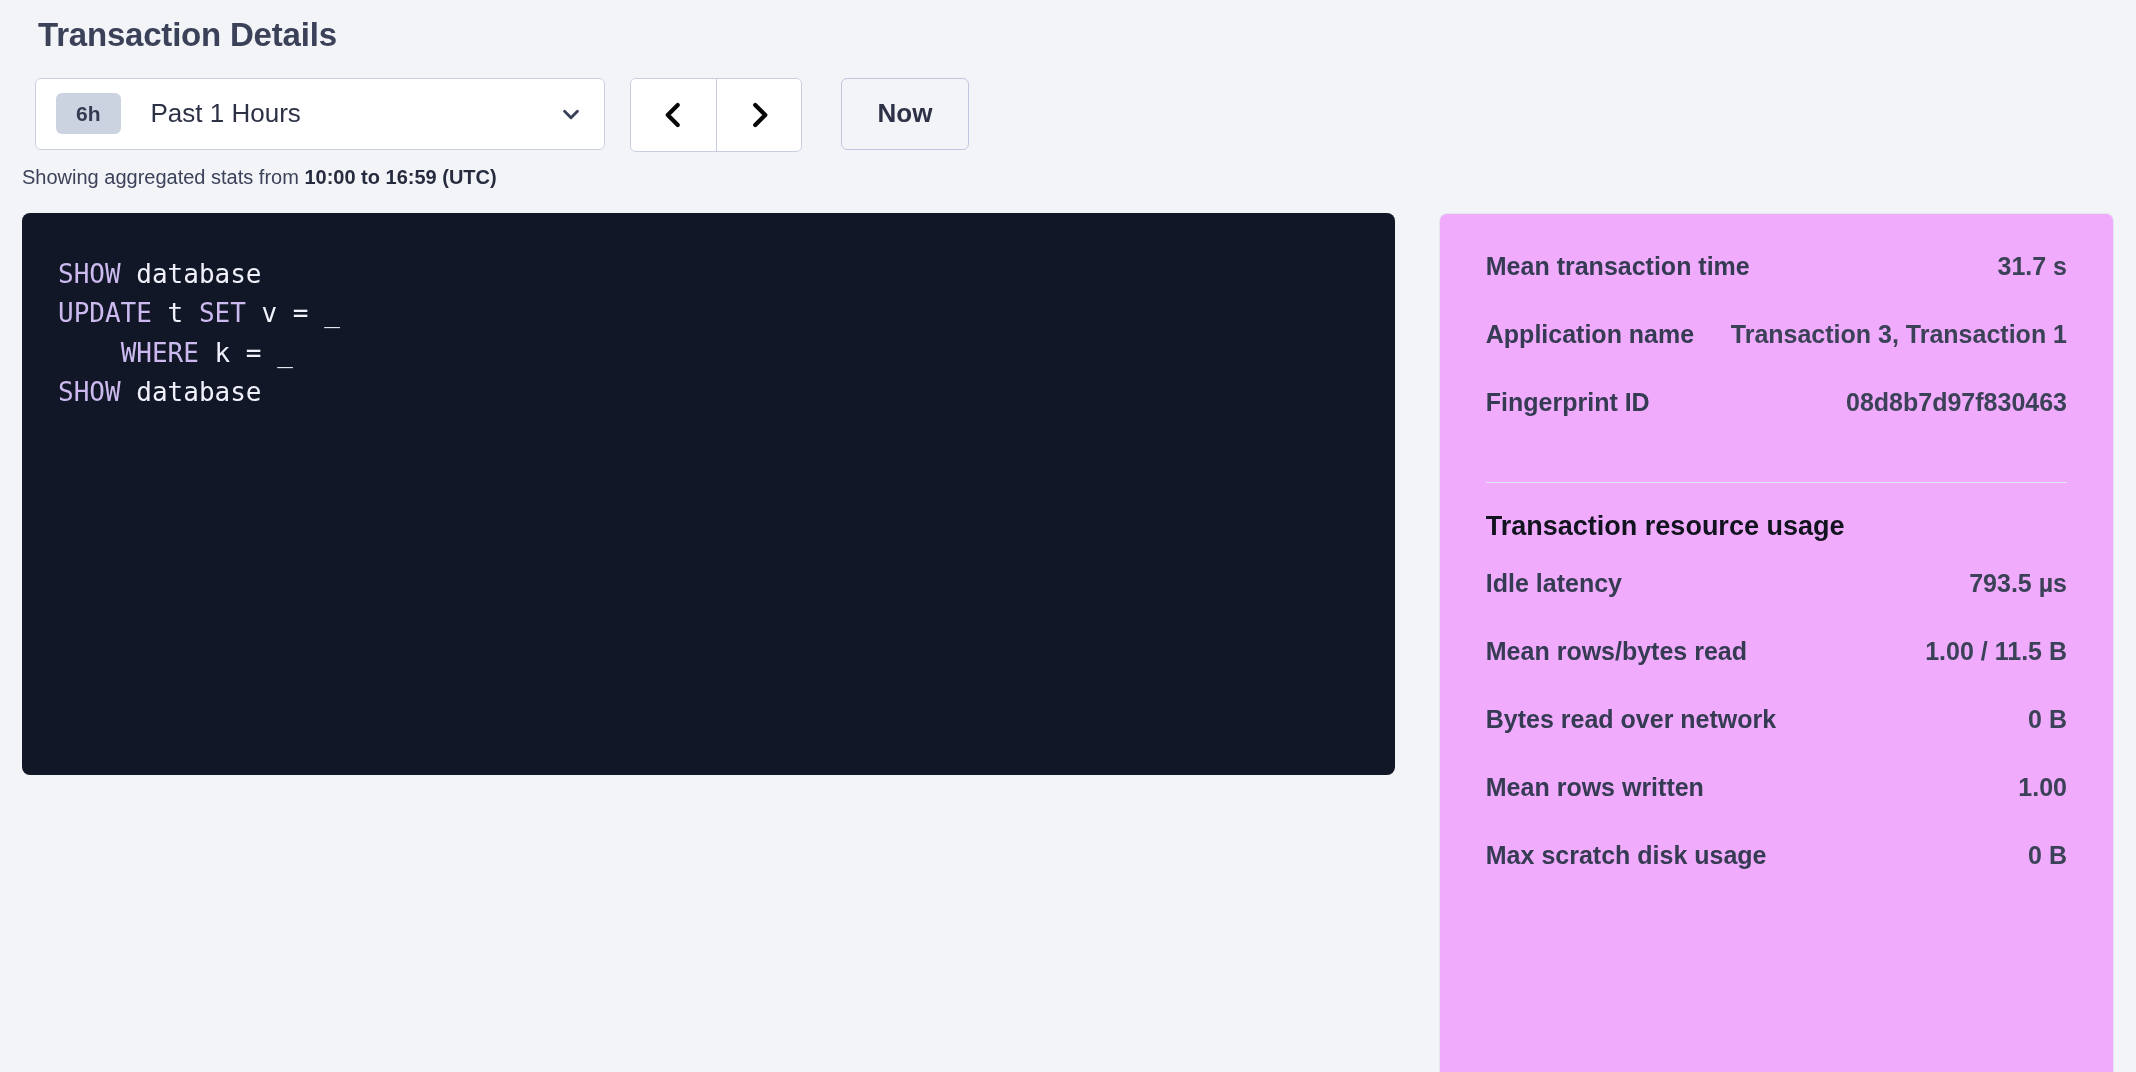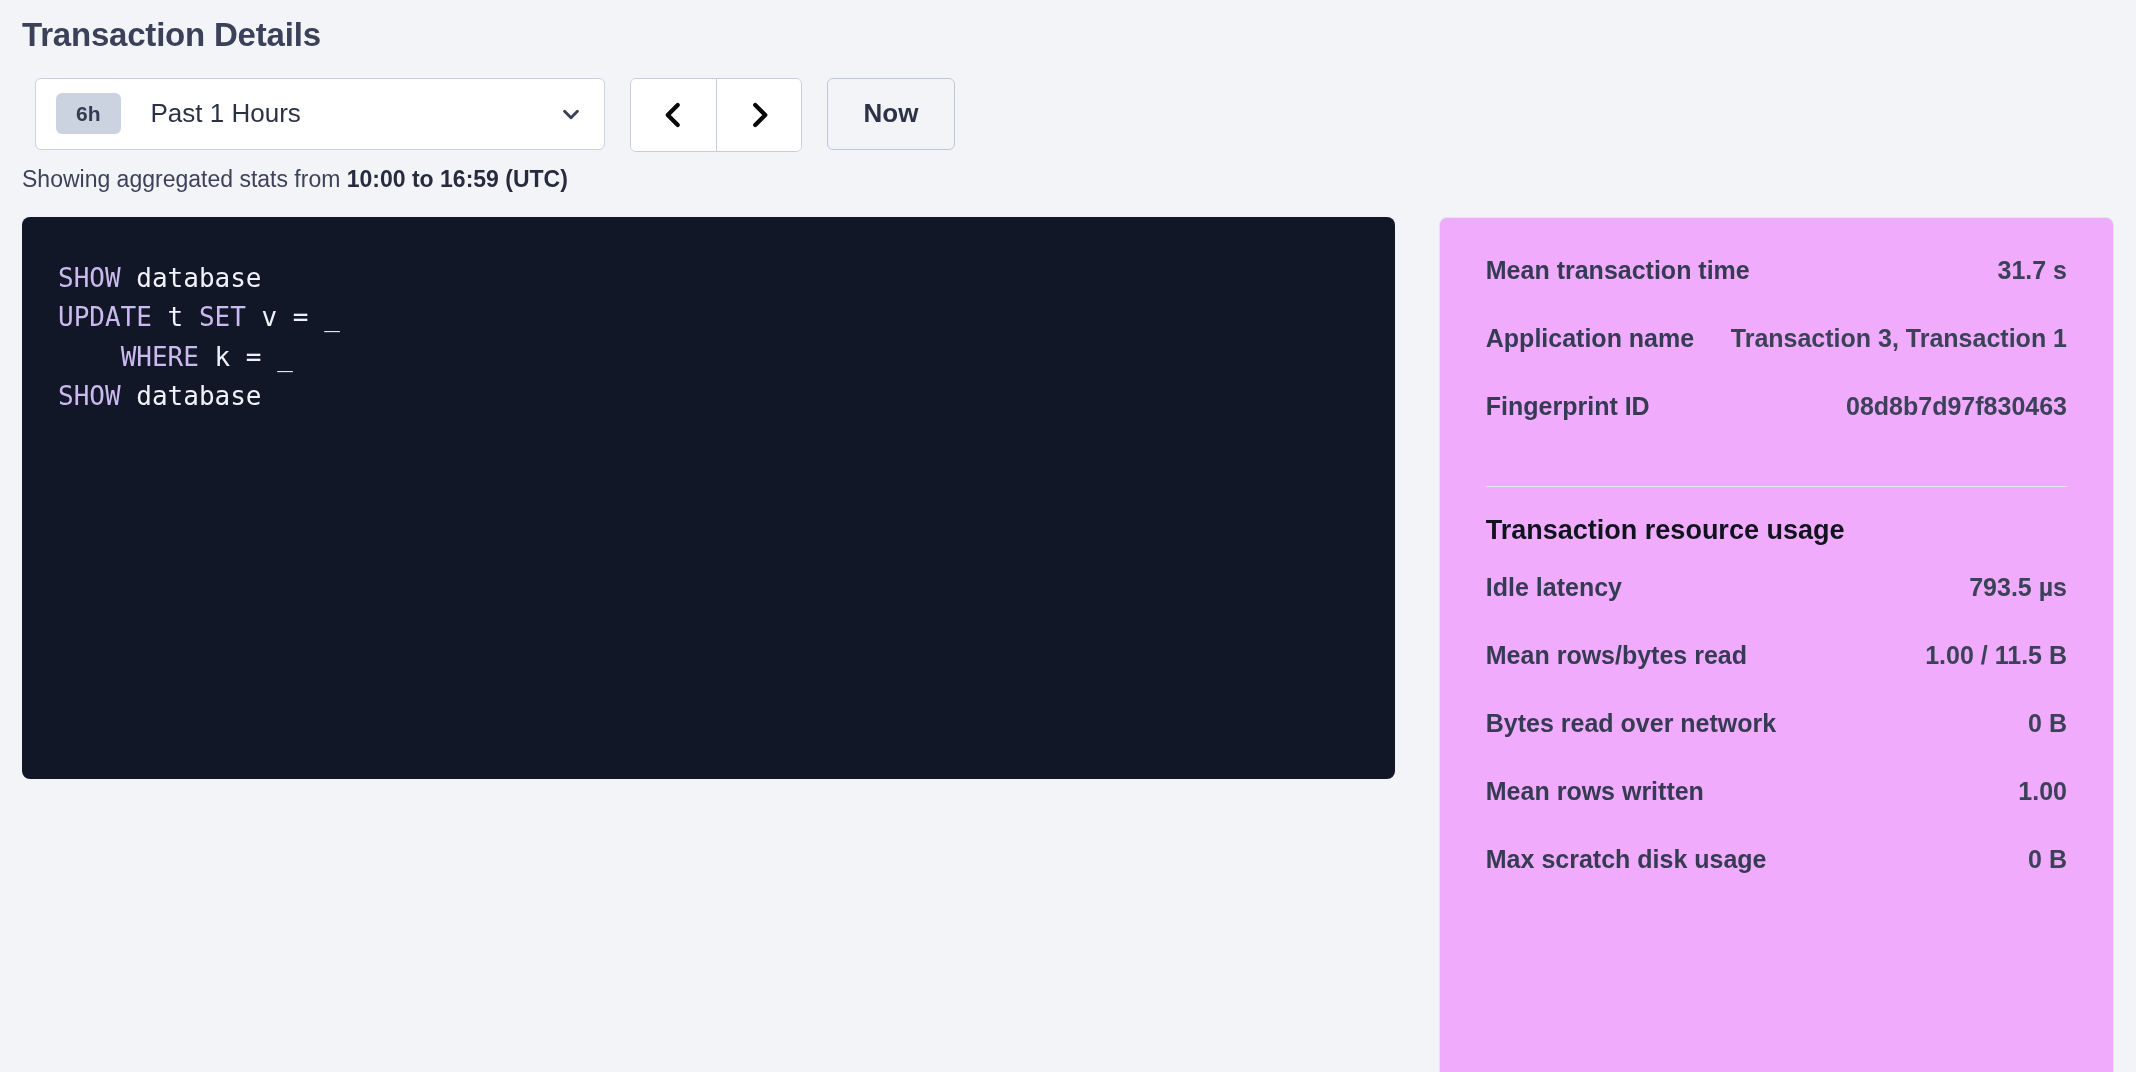--- a/index.html
+++ b/index.html
@@ -23,21 +23,21 @@
     padding: 0 22px;
   }
 
   
   .page-title {
     font-size: 33px;
     font-weight: bold;
     color: #3a4158;
     letter-spacing: -0.2px;
     padding-top: 16px;
-    margin: 0 0 24px 0;
+    margin: 0 0 24px 16px;
     line-height: 1.15;
   }
 
   .controls-row {
     display: flex;
     align-items: flex-start;
     gap: 25px;
     margin-bottom: 14px;
     padding-left: 13px;
   }
@@ -105,24 +105,25 @@
     box-sizing: border-box;
     background: transparent;
     border: 1px solid #c0c5e0;
     border-radius: 6px;
     color: #2d3247;
     font-size: 26px;
     font-weight: bold;
     font-family: "Liberation Sans", sans-serif;
     cursor: pointer;
     padding: 0 24px;
+    margin-left: 14px;
   }
 
   .showing-line {
-    font-size: 23px;
+    font-size: 20px;
     color: #3b4259;
     margin-bottom: 24px;
   }
   .showing-line b { font-weight: bold; color: #262b3e; }
 
   
   .body-row {
     display: flex;
     gap: 44px;
     align-items: flex-start;

